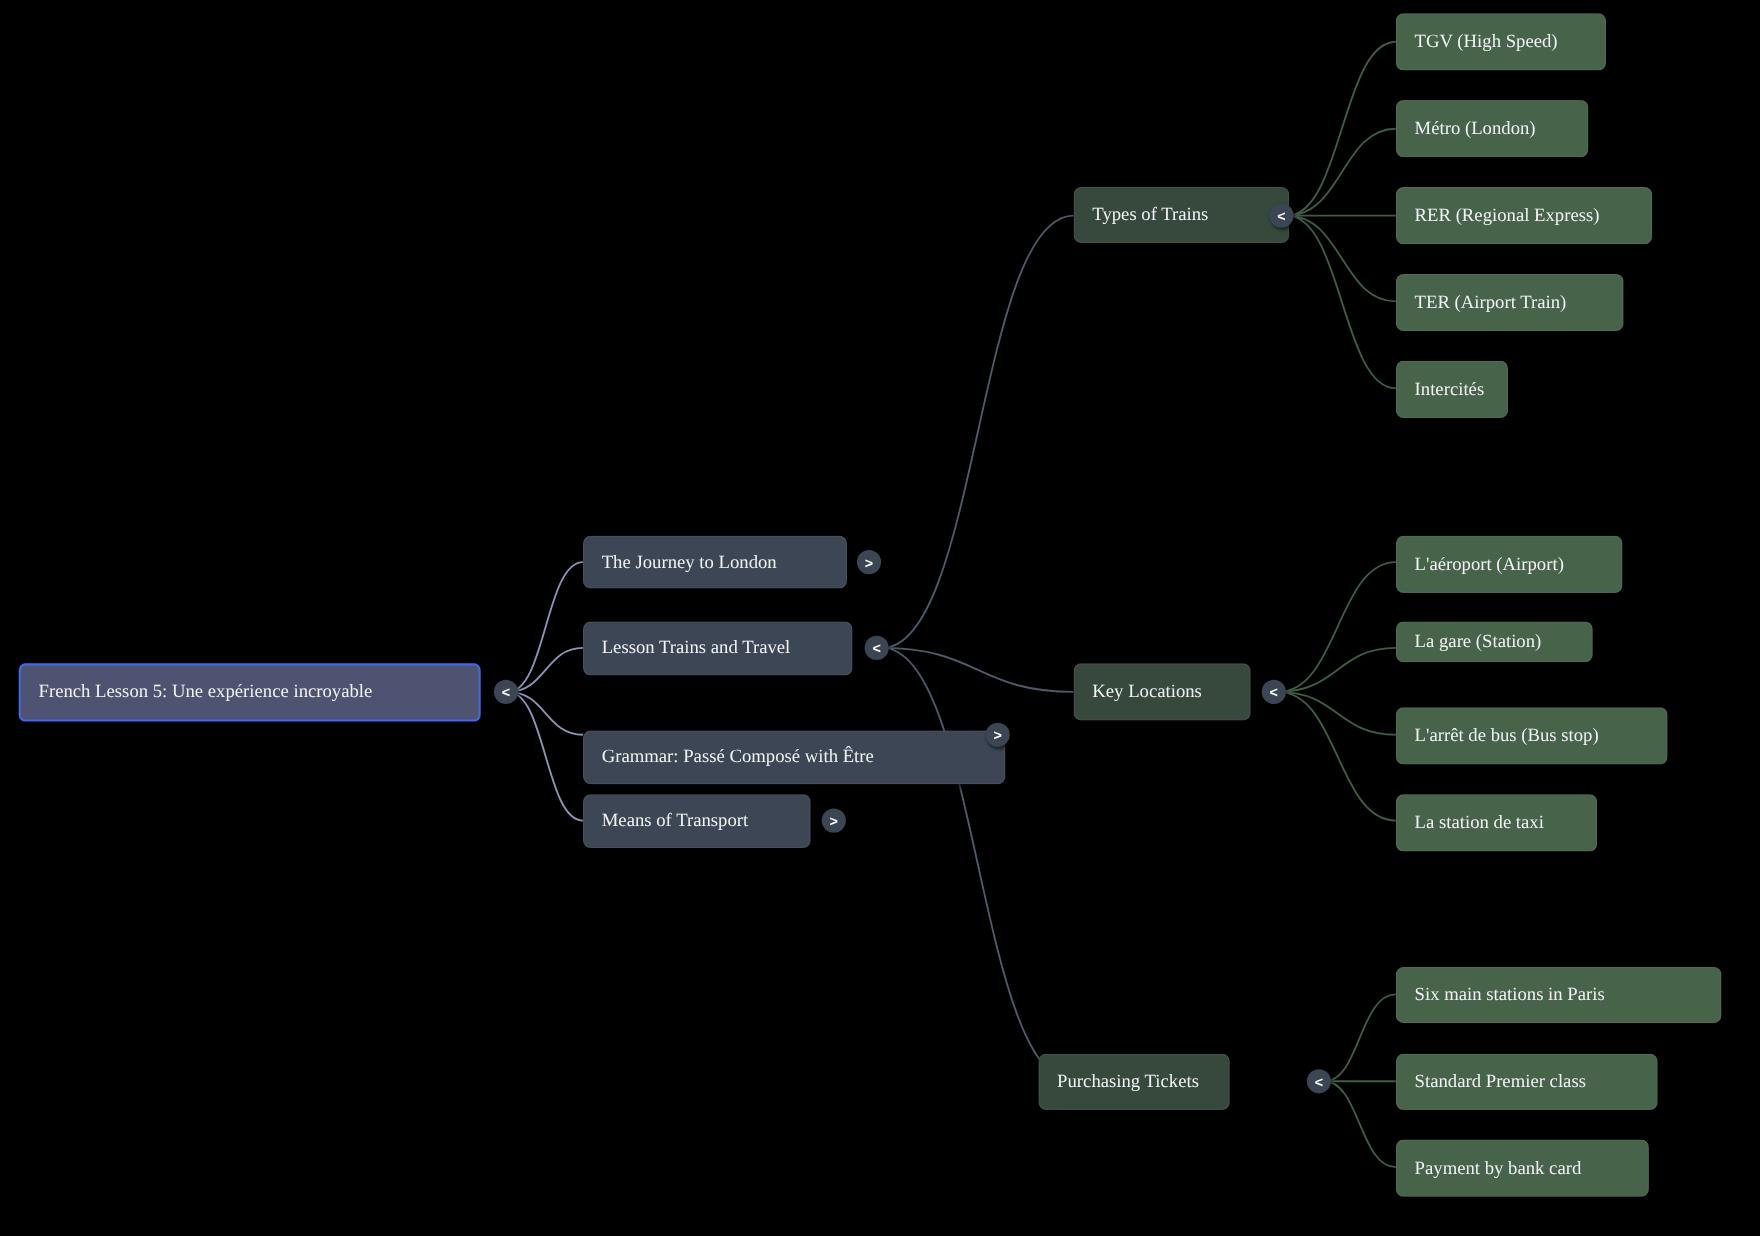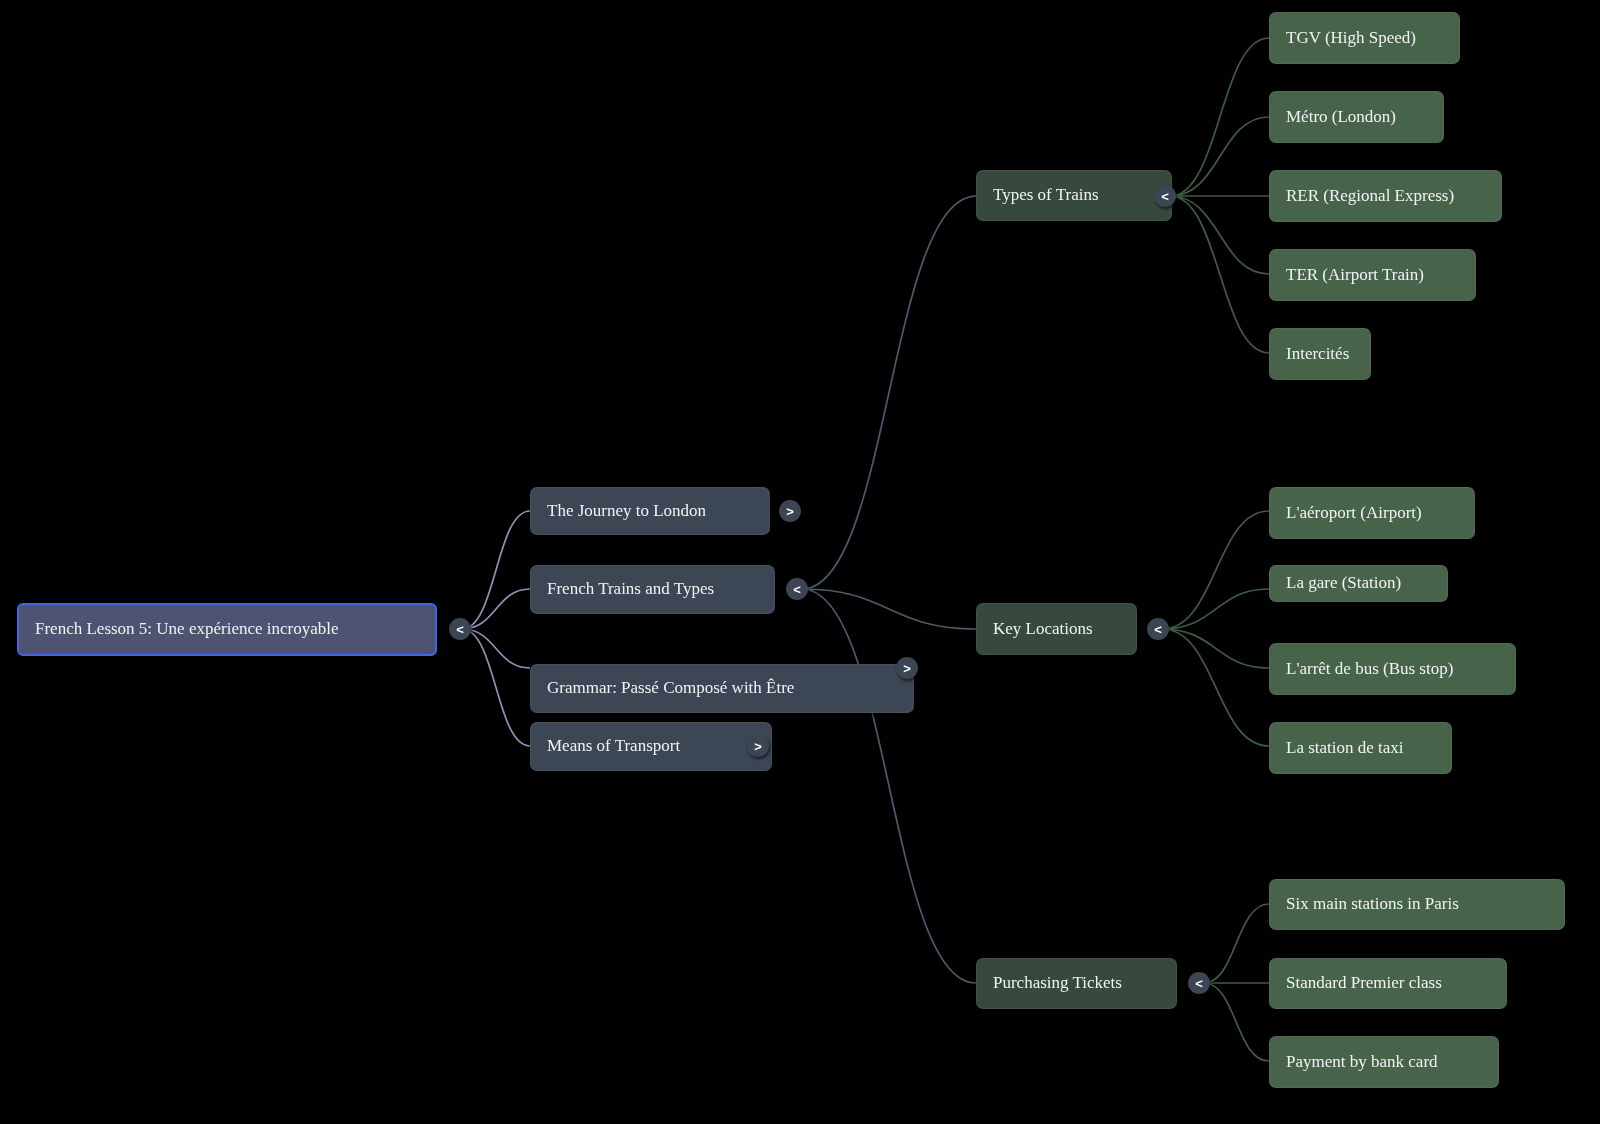--- a/index.html
+++ b/index.html
@@ -69,45 +69,45 @@
   <span>French Lesson 5: Une expérience incroyable</span>
 </div>
 <div class="toggle" style="left:449px;top:618px;">&lt;</div>
 
 <div class="node lvl1" style="left:530px;top:487px;width:240px;height:48px;">
   <span>The Journey to London</span>
 </div>
 <div class="toggle" style="left:779px;top:500px;">&gt;</div>
 
 <div class="node lvl1" style="left:530px;top:565px;width:245px;height:49px;">
-  <span>French Trains and Types</span>
+  <span>Lesson Trains and Travel</span>
 </div>
 <div class="toggle" style="left:786px;top:578px;">&lt;</div>
 
 <div class="node lvl1" style="left:530px;top:664px;width:384px;height:49px;">
   <span>Grammar: Passé Composé with Être</span>
 </div>
 <div class="toggle" style="left:896px;top:657px;">&gt;</div>
 
-<div class="node lvl1" style="left:530px;top:722px;width:242px;height:49px;">
+<div class="node lvl1" style="left:530px;top:722px;width:207px;height:49px;">
   <span>Means of Transport</span>
 </div>
 <div class="toggle" style="left:747px;top:735px;">&gt;</div>
 
 <div class="node lvl2" style="left:976px;top:170px;width:196px;height:51px;">
   <span>Types of Trains</span>
 </div>
 <div class="toggle" style="left:1154px;top:185px;">&lt;</div>
 
 <div class="node lvl2" style="left:976px;top:603px;width:161px;height:52px;">
   <span>Key Locations</span>
 </div>
 <div class="toggle" style="left:1147px;top:618px;">&lt;</div>
 
-<div class="node lvl2" style="left:976px;top:958px;width:201px;height:51px;">
+<div class="node lvl2" style="left:944px;top:958px;width:174px;height:51px;">
   <span>Purchasing Tickets</span>
 </div>
 <div class="toggle" style="left:1188px;top:972px;">&lt;</div>
 
 <div class="node leaf" style="left:1269px;top:12px;width:191px;height:52px;">
   <span>TGV (High Speed)</span>
 </div>
 <div class="node leaf" style="left:1269px;top:91px;width:175px;height:52px;">
   <span>Métro (London)</span>
 </div>

